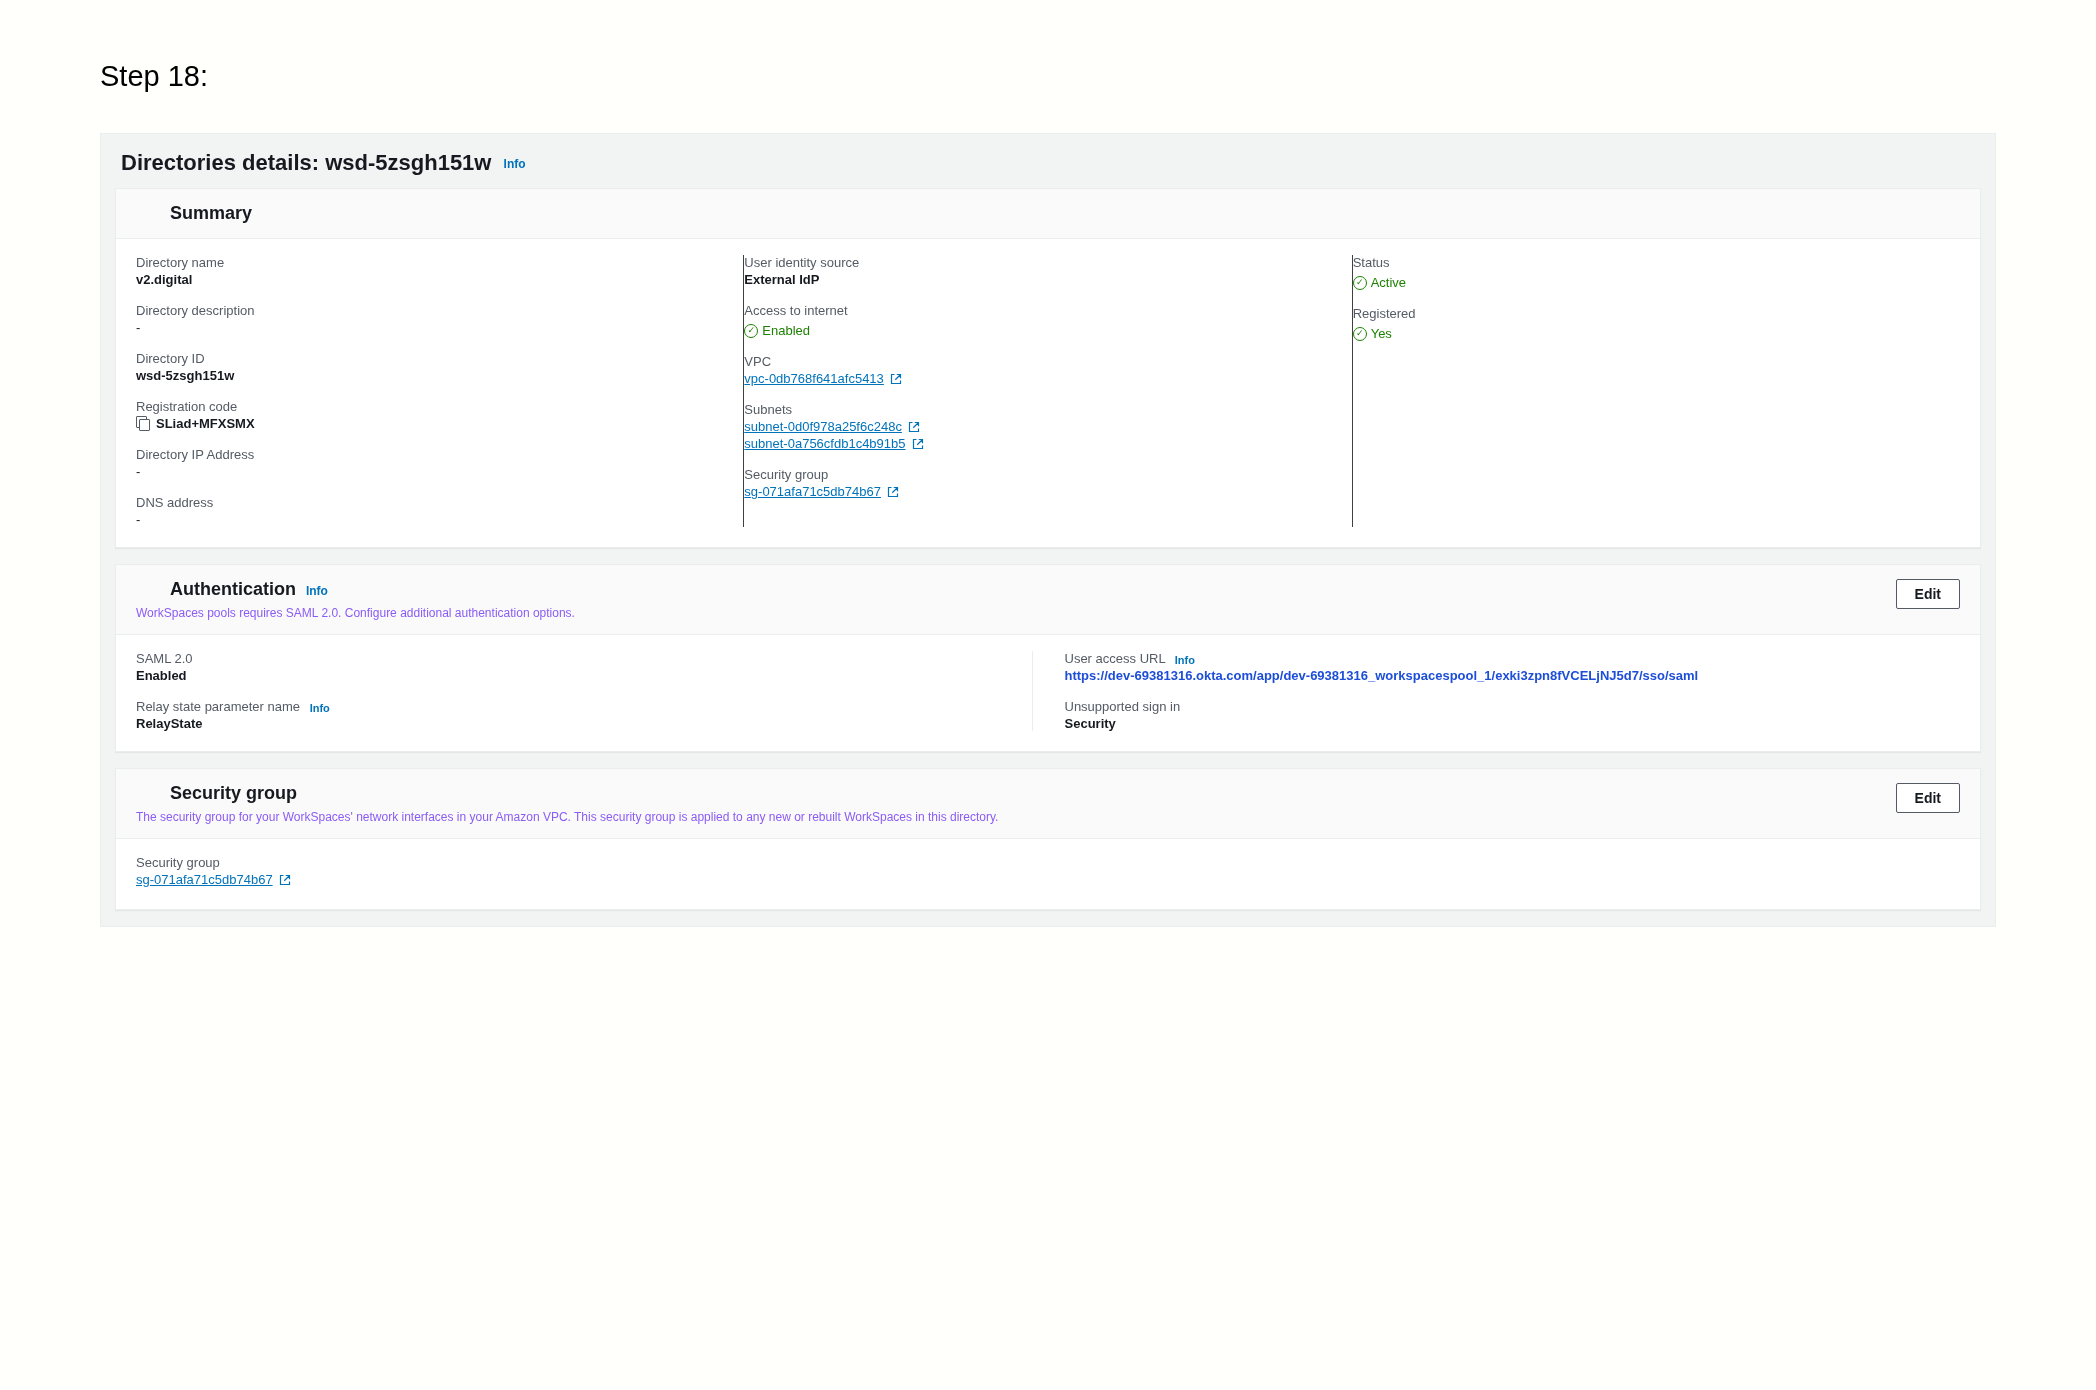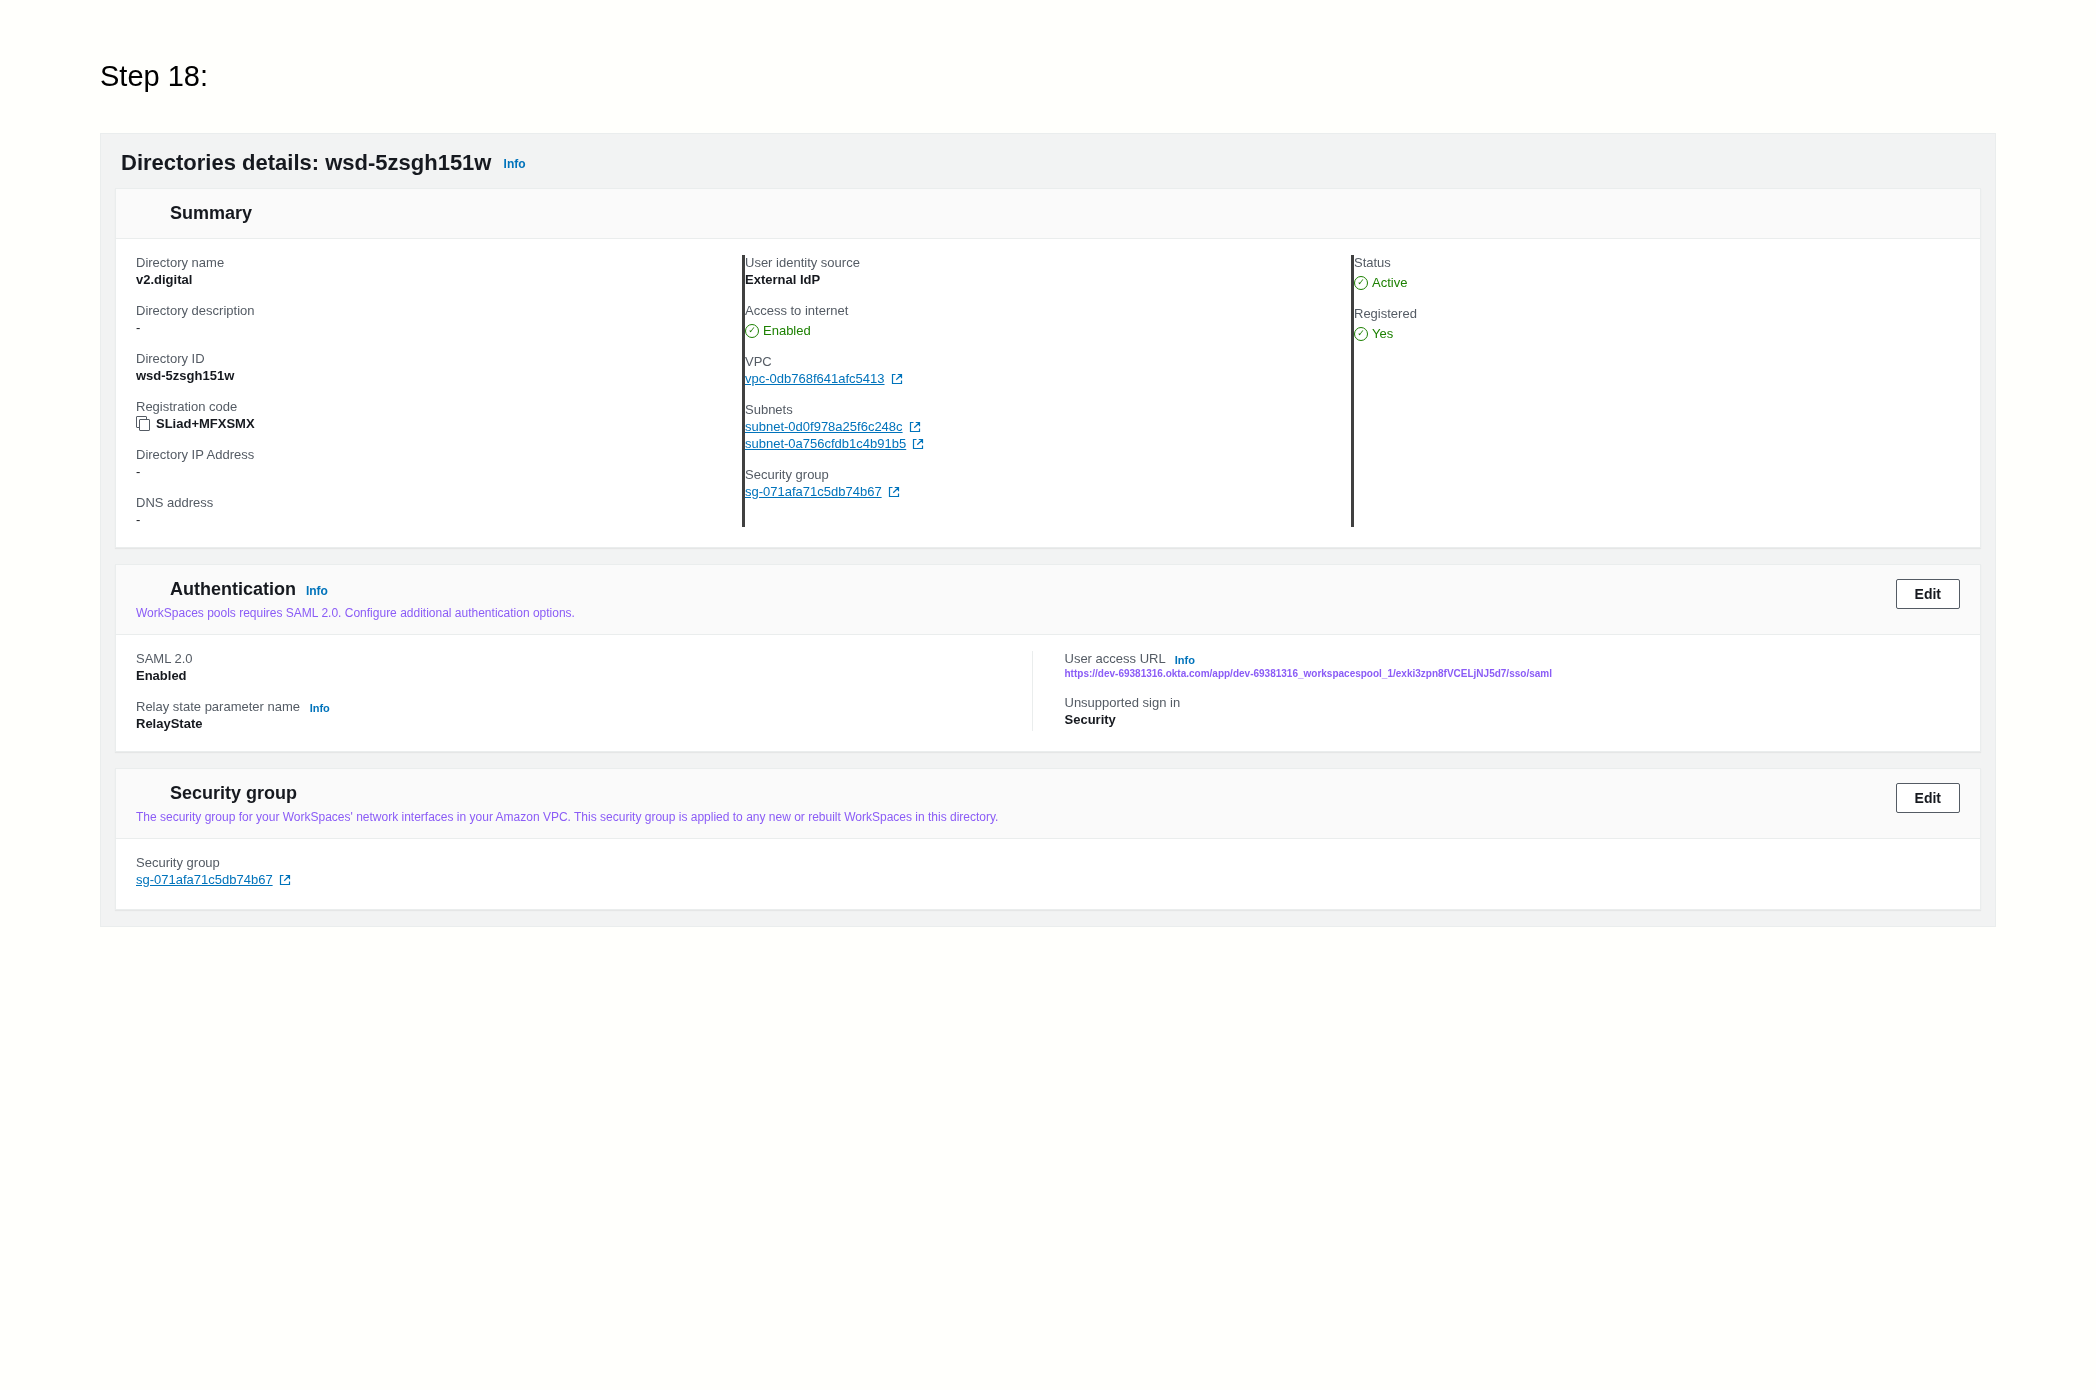--- a/index.html
+++ b/index.html
@@ -65,21 +65,21 @@
   }
   .panel-body {
     padding: 16px 20px 20px 20px;
     display: flex;
     justify-content: space-between;
   }
   .col {
     flex: 1;
     padding-right: 20px;
   }
-  .col + .col { border-left: 3px solid #404040; }
+  .col + .col { border-left: 1px solid #404040; }
   .field { margin-bottom: 16px; }
   .field:last-child { margin-bottom: 0; }
   .field-label {
     font-size: 13px;
     color: #545b64;
     margin-bottom: 2px;
   }
   .field-value {
     font-size: 13px;
     color: #16191f;
@@ -151,22 +151,22 @@
     font-weight: 700;
     color: #16191f;
     cursor: pointer;
     text-align: center;
   }
   .auth-body { display: flex; padding: 16px 20px 20px 20px; }
   .auth-col { flex: 1; padding-right: 20px; }
   .auth-col + .auth-col { border-left: 1px solid #eaeded; padding-left: 32px; }
   .sec-body { padding: 16px 20px 20px 20px; }
   .url-value {
-    font-size: 10px;
-    color: #8b5cf6;
+    font-size: 13px;
+    color: #1d4ed8;
     font-weight: 600;
     word-break: break-all;
   }
 </style>
 </head>
 <body>
 
 <div class="step-label">Step 18:</div>
 
 <div class="console">

